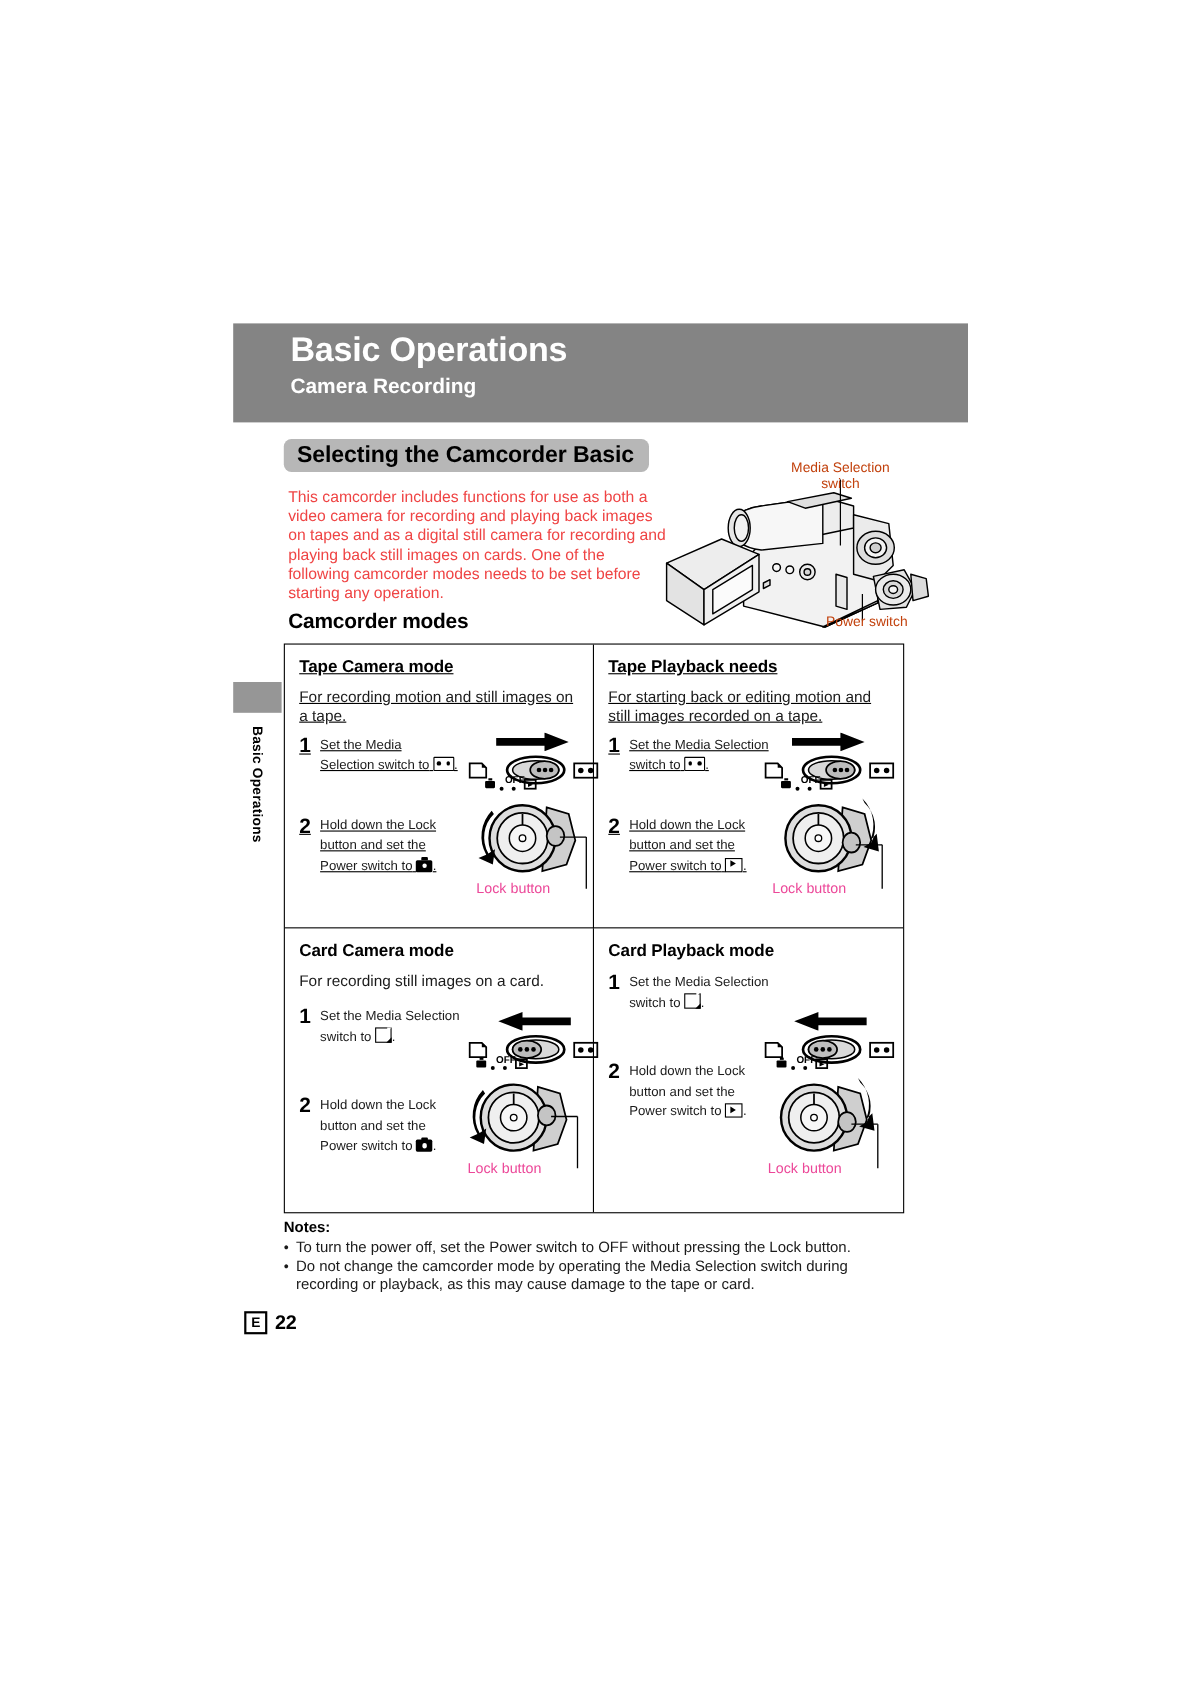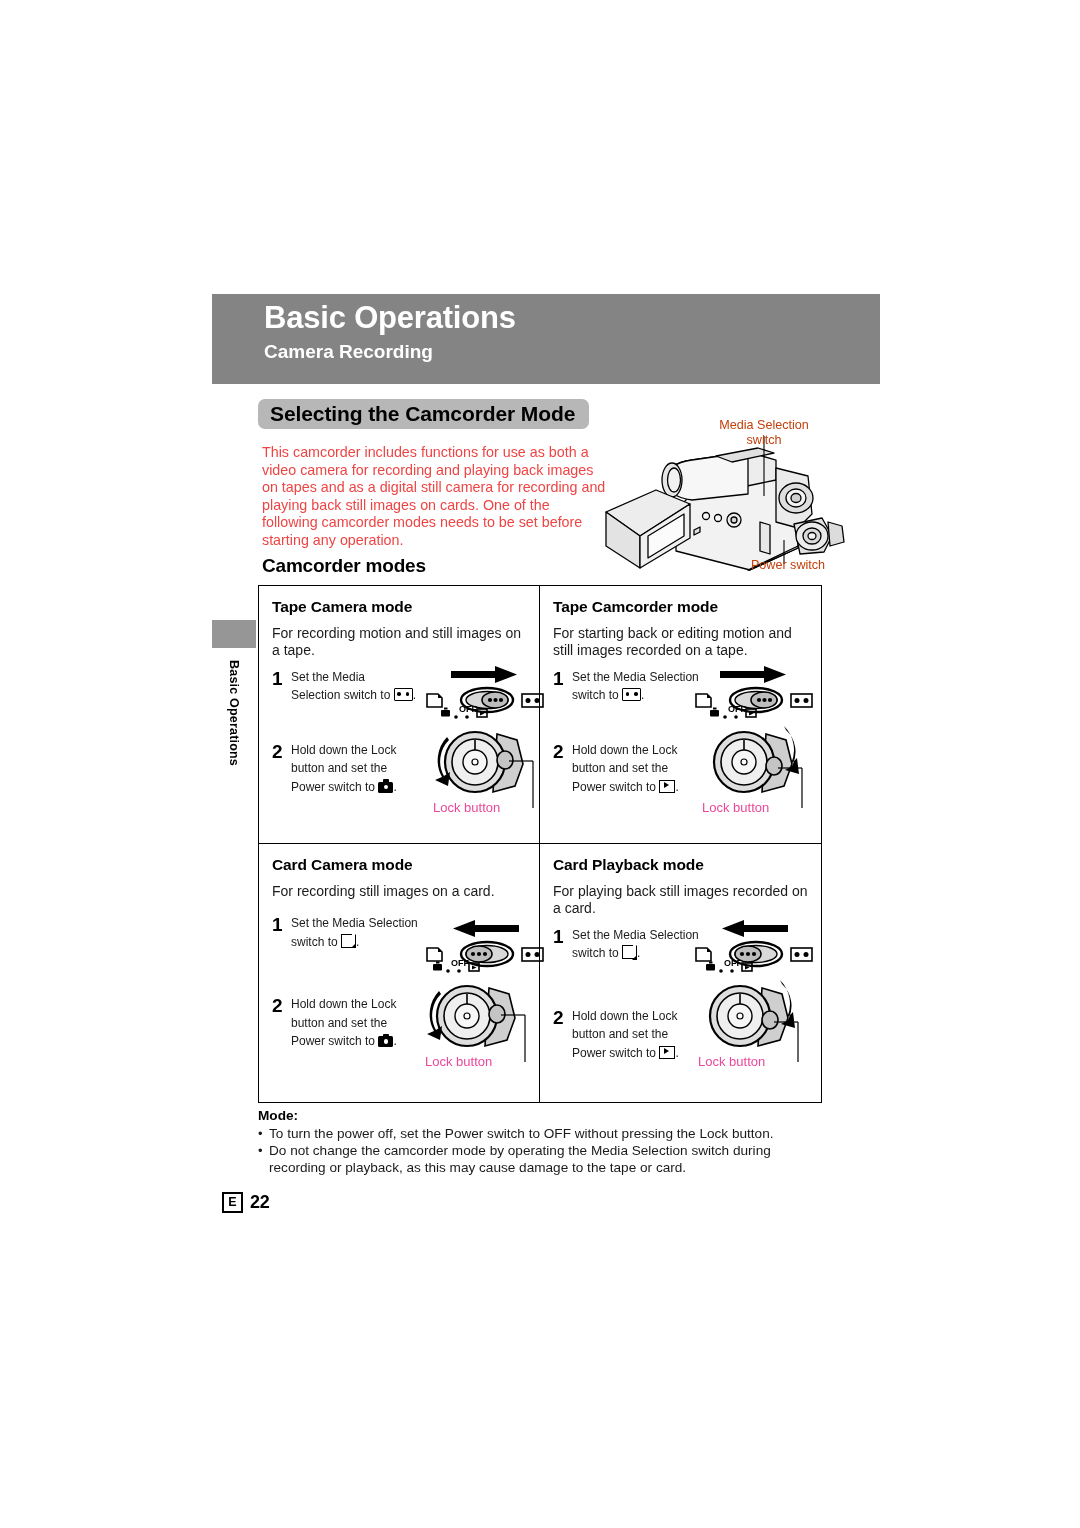--- a/index.html
+++ b/index.html
@@ -155,21 +155,21 @@
     flex-wrap: wrap;
   }
   .mode-cell {
     width: 50%;
     height: 50%;
     box-sizing: border-box;
     padding: 12px 13px 6px 13px;
     position: relative;
   }
   .mode-cell.col-left  { border-right: 1.6px solid #000; }
-  .mode-cell.row-top   { border-bottom: 1.6px solid #000; }
+  .mode-cell.row-top   { border-bottom: 1.6px solid #000; text-decoration: underline; }
 
   .mode-title {
     font-size: 15.5px;
     font-weight: bold;
     letter-spacing: -0.1px;
     margin-bottom: 9px;
   }
   .mode-desc {
     font-size: 14px;
     line-height: 17.4px;
@@ -366,21 +366,21 @@
 </head>
 <body>
 
 <div id="page">
 
   <div class="chapter-band">
     <div class="chapter-title">Basic Operations</div>
     <div class="chapter-sub">Camera Recording</div>
   </div>
 
-  <div class="section-pill">Selecting the Camcorder Mode</div>
+  <div class="section-pill">Selecting the Camcorder Basic</div>
 
   <div class="intro">This camcorder includes functions for use as both a video camera for recording and playing back images on tapes and as a digital still camera for recording and playing back still images on cards. One of the following camcorder modes needs to be set before starting any operation.</div>
 
   <div class="cam-block">
     <svg width="280" height="160" viewBox="0 0 280 160">
       <g fill="#ffffff" stroke="#000000" stroke-width="1.3" stroke-linejoin="round">
 
         <path d="M78 92 L78 133 L152 152 L200 130 L200 70 L150 52 L110 60 Z" fill="#f2f2f2"></path>
 
         <path d="M66 62 C66 52 78 44 94 42 L150 34 L178 42 L178 62 L120 74 Z" fill="#ededed"></path>
@@ -511,21 +511,21 @@
           <path d="M26 36 A30 30 0 0 0 21 72 L27 68 L25 82 L12 76 L19 73 A34 34 0 0 1 24 33 Z" fill="#000"></path>
 
           <line x1="86" y1="57" x2="110" y2="57" stroke="#000" stroke-width="1.2"></line>
           <line x1="110" y1="57" x2="110" y2="104" stroke="#000" stroke-width="1.2"></line>
         </svg>
         <div class="lock-caption" style="left:10px; top:96px;">Lock button</div>
       </div>
     </div>
 
     <div class="mode-cell row-top">
-      <div class="mode-title">Tape Camcorder mode</div>
+      <div class="mode-title">Tape Playback needs</div>
       <div class="mode-desc">For starting back or editing motion and still images recorded on a tape.</div>
 
       <div class="step">
         <div class="step-num">1</div>
         <div class="step-text">
           <span>Set the Media Selection</span><br>
           <span>switch to</span>
           <span class="glyph ico-tape"></span><span>.</span>
         </div>
       </div>
@@ -657,21 +657,20 @@
           <path d="M26 36 A30 30 0 0 0 21 72 L27 68 L25 82 L12 76 L19 73 A34 34 0 0 1 24 33 Z" fill="#000"></path>
           <line x1="86" y1="57" x2="110" y2="57" stroke="#000" stroke-width="1.2"></line>
           <line x1="110" y1="57" x2="110" y2="104" stroke="#000" stroke-width="1.2"></line>
         </svg>
         <div class="lock-caption" style="left:10px; top:96px;">Lock button</div>
       </div>
     </div>
 
     <div class="mode-cell">
       <div class="mode-title">Card Playback mode</div>
-      <div class="mode-desc">For playing back still images recorded on a card.</div>
 
       <div class="step">
         <div class="step-num">1</div>
         <div class="step-text">
           <span>Set the Media Selection</span><br>
           <span>switch to</span>
           <span class="glyph ico-card"></span><span>.</span>
         </div>
       </div>
 
@@ -730,21 +729,21 @@
           <line x1="86" y1="64" x2="110" y2="64" stroke="#000" stroke-width="1.2"></line>
           <line x1="110" y1="64" x2="110" y2="104" stroke="#000" stroke-width="1.2"></line>
         </svg>
         <div class="lock-caption" style="left:10px; top:96px;">Lock button</div>
       </div>
     </div>
 
   </div>
 
   <div class="notes">
-    <div class="notes-title">Mode:</div>
+    <div class="notes-title">Notes:</div>
     <div class="note-item">
       <div class="note-bullet">•</div>
       <div class="note-text">To turn the power off, set the Power switch to OFF without pressing the Lock button.</div>
     </div>
     <div class="note-item">
       <div class="note-bullet">•</div>
       <div class="note-text">Do not change the camcorder mode by operating the Media Selection switch during recording or playback, as this may cause damage to the tape or card.</div>
     </div>
   </div>
 

